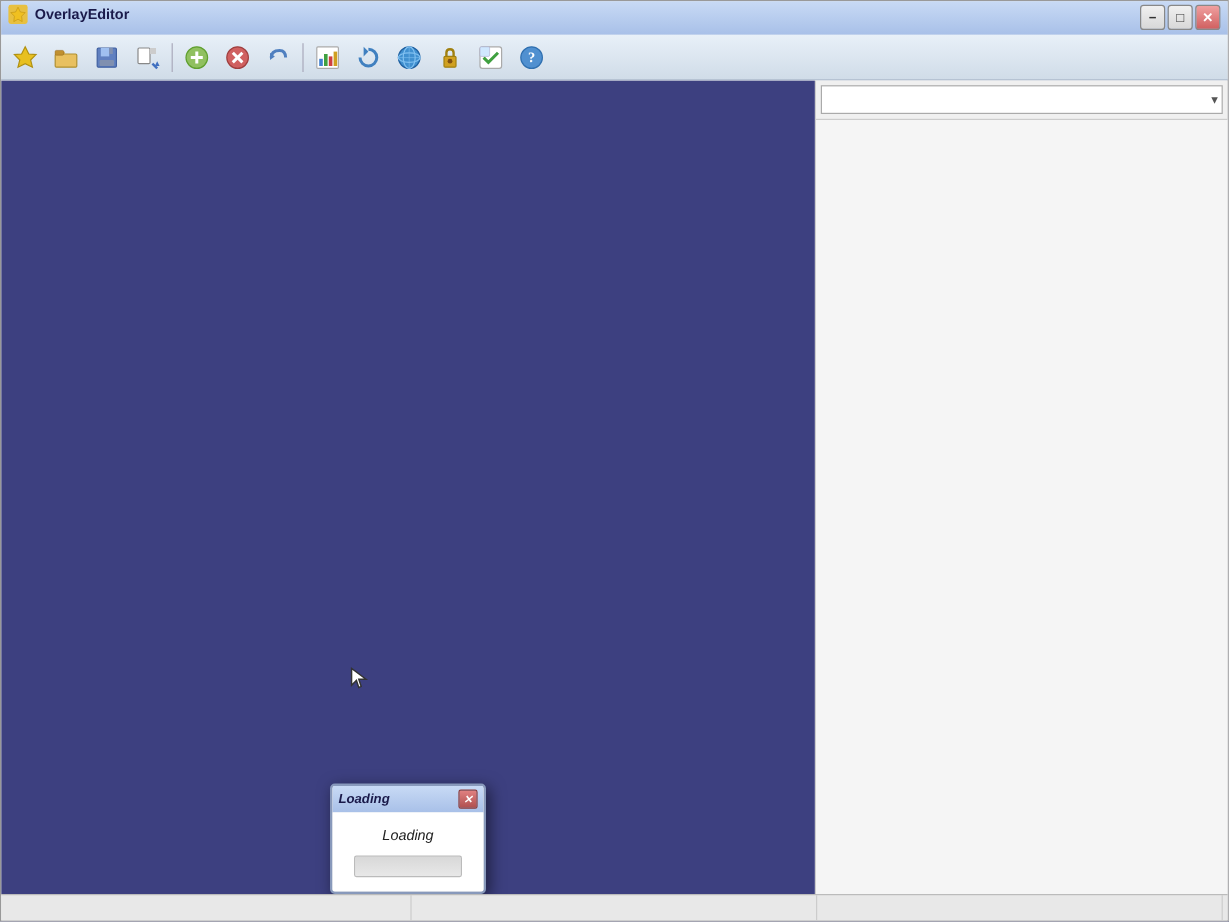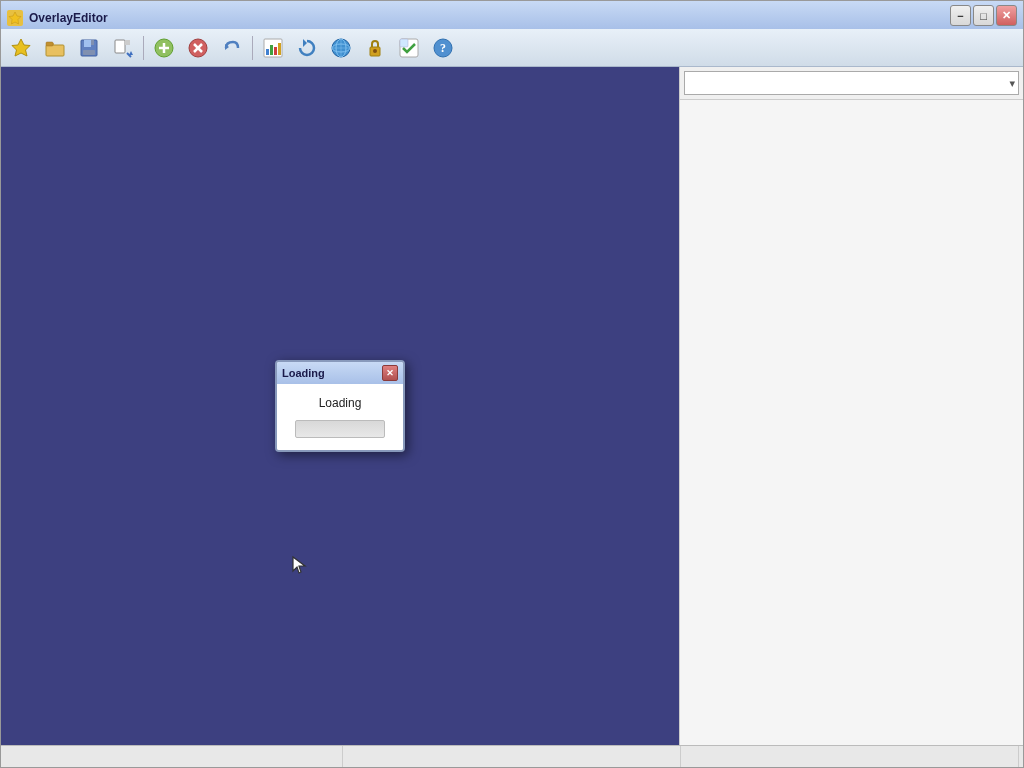--- a/index.html
+++ b/index.html
@@ -18,21 +18,21 @@
       height: 768px;
       display: flex;
       flex-direction: column;
       background: #f0f0f0;
       border: 1px solid #999;
     }
 
     
     .title-bar {
       display: flex;
-      align-items: flex-end;
+      align-items: flex-start;
       justify-content: space-between;
       background: linear-gradient(to bottom, #c8daf5, #a8c0e8);
       padding: 3px 6px;
       height: 28px;
       flex-shrink: 0;
     }
     .title-bar-left {
       display: flex;
       align-items: center;
       gap: 6px;
@@ -182,23 +182,24 @@
       color: #333;
       border-right: 1px solid #ccc;
       flex: 1;
     }
 
     
     .loading-dialog-overlay {
       position: absolute;
       top: 0; left: 0; right: 0; bottom: 0;
       display: flex;
-      align-items: center;
+      align-items: flex-end;
       justify-content: center;
       pointer-events: none;
+      font-style: italic;
     }
     .loading-dialog {
       pointer-events: all;
       background: #f0f0f0;
       border: 2px solid #8899bb;
       border-radius: 4px;
       box-shadow: 3px 3px 12px rgba(0,0,0,0.5);
       width: 130px;
       overflow: hidden;
     }

